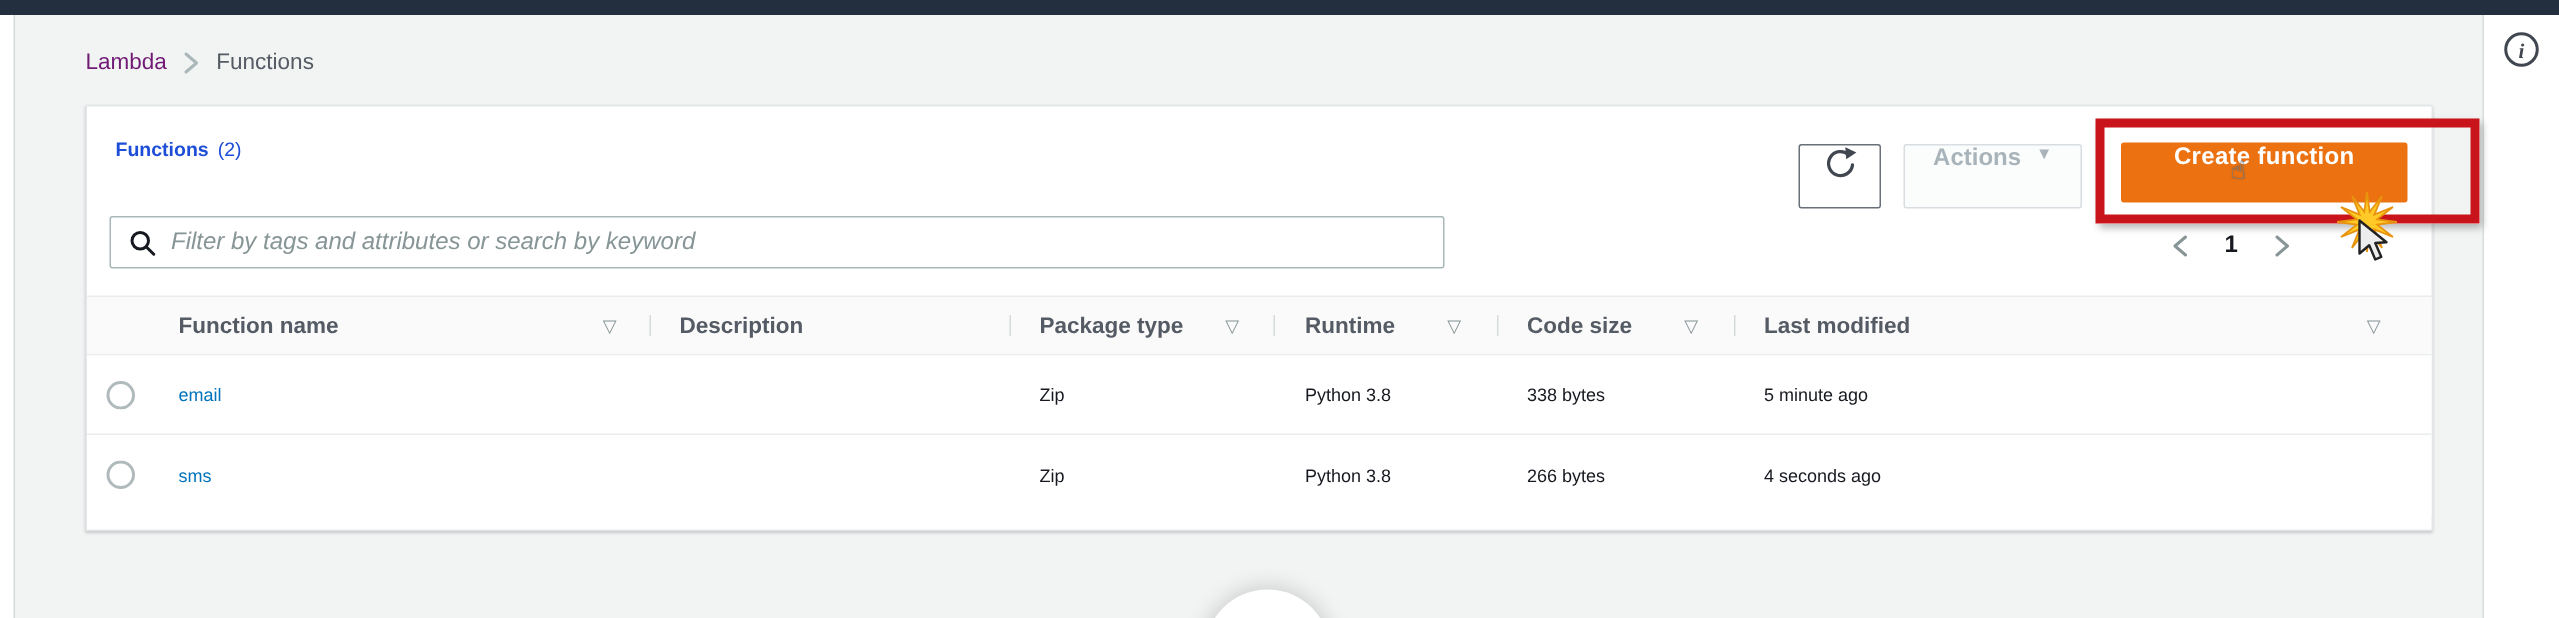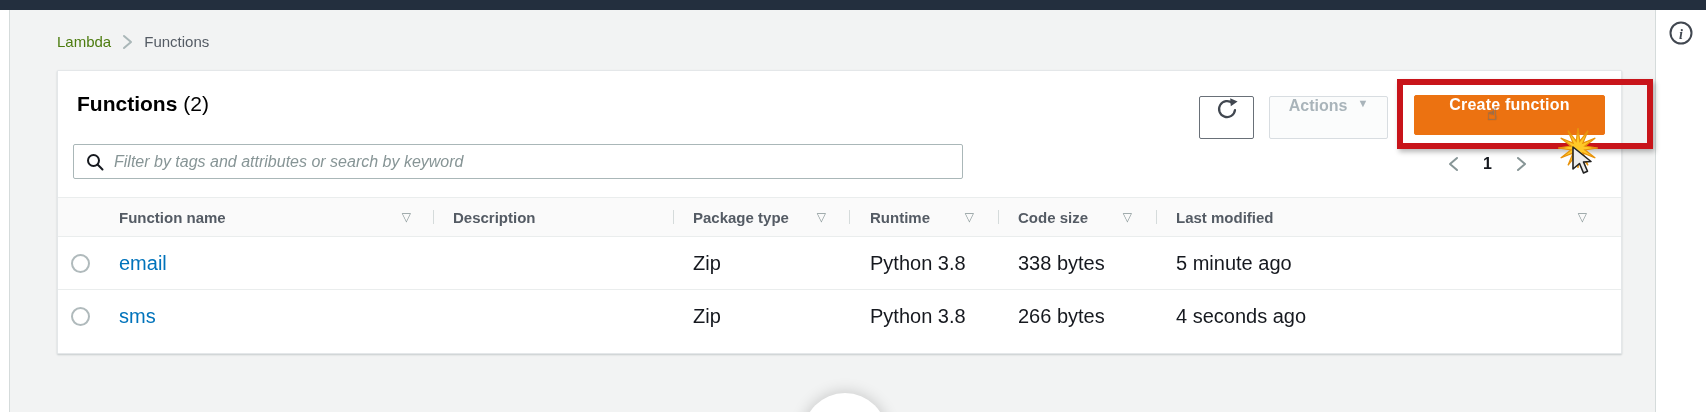--- a/index.html
+++ b/index.html
@@ -8,29 +8,29 @@
   .screen { position:relative; width:1706px; height:412px; overflow:hidden; background:#f2f3f3; }
 
   
   .topbar { position:absolute; left:0; top:0; width:1706px; height:10px; background:#232f3e; }
   .left-rail { position:absolute; left:0; top:10px; width:10px; height:402px; background:#ffffff; border-right:1px solid #d5dbdb; }
   .right-rail { position:absolute; left:1655px; top:10px; width:51px; height:402px; background:#ffffff; border-left:1px solid #d5dbdb; }
   .info-btn { position:absolute; left:11px; top:10px; width:28px; height:28px; border:none; background:transparent; cursor:pointer; }
 
   
   .breadcrumb { position:absolute; left:57px; top:33px; display:flex; align-items:center; font-size:15px; }
-  .crumb-link { color:#4d7c0f; text-decoration:none;text-align:right; }
+  .crumb-link { color:#701a75; text-decoration:none;text-align:right; }
   .crumb-sep { display:inline-flex; margin:0 11px; }
   .crumb-current { color:#545b64; }
 
   
   .card { position:absolute; left:57px; top:70px; width:1565px; height:284px; background:#ffffff;
           border:1px solid #e4e7e9; border-radius:1px; box-shadow:0 1px 2px rgba(0,28,36,.18); }
 
-  .panel-title { position:absolute; left:19px; top:21px; font-size:21px; color:#000000; }
+  .panel-title { position:absolute; left:19px; top:21px; font-size:13px; color:#1d4ed8; }
   .panel-title b { font-weight:700; }
   .panel-title .count { font-weight:400; margin-left:6px; }
 
   .last-fetched { position:absolute; top:33px; right:442px; font-size:16px; color:#414750; white-space:nowrap; }
 
   .btn { display:flex; justify-content:center; border-radius:2px; font-size:16px; font-weight:700; cursor:pointer; }
   .refresh-btn { position:absolute; left:1141px; top:25px; width:55px; height:43px; background:#fff; border:1px solid #697078; }
   .actions-btn { position:absolute; left:1211px; top:25px; width:119px; height:43px; background:#fbfcfc; border:1px solid #d8dde1; color:#a9b4ba; }
   .actions-caret { font-size:11px; margin-left:10px; }
 
@@ -54,21 +54,21 @@
   .page-number { font-size:16px; font-weight:700; color:#16191f; cursor:pointer; }
 
   
   .table { position:absolute; left:0; top:126px; width:1563px; bottom:0; display:flex; flex-direction:column; }
   .thead { height:40px; display:flex; background:#fafafa; border-top:1px solid #eaeded; border-bottom:1px solid #eaeded; }
   .th { position:relative; display:flex; align-items:center; justify-content:space-between; font-size:15px; font-weight:700; color:#545b64; }
   .th.divided::before { content:''; position:absolute; left:0; top:12px; bottom:12px; width:1px; background:#d5dbdb; }
   .sort-icon { color:#879596; font-size:12px; font-weight:400; cursor:pointer; font-family:"DejaVu Sans",sans-serif; }
   .trow { height:53px; display:flex; align-items:center; background:#fff; border-bottom:1px solid #eaeded; }
   .trow:last-child { border-bottom:none; }
-  .td { font-size:20px; color:#16191f; overflow:hidden; white-space:nowrap; }
+  .td { font-size:12px; color:#16191f; overflow:hidden; white-space:nowrap; }
   .c-sel { width:44px; display:flex; align-items:center; justify-content:center; }
   .c-name { width:331px; padding-left:17px; padding-right:22px; }
   .c-desc { width:240px; padding-left:20px; padding-right:22px; }
   .c-pkg  { width:176px; padding-left:20px; padding-right:23px; }
   .c-run  { width:149px; padding-left:21px; padding-right:24px; }
   .c-size { width:158px; padding-left:20px; padding-right:24px; }
   .c-mod  { flex:1; padding-left:20px; padding-right:34px; }
   .radio { width:19px; height:19px; border-radius:50%; border:2px solid #b0babc; background:#fff; cursor:pointer; }
   .fn-link { color:#0073bb; text-decoration:none; cursor:pointer; }
 

